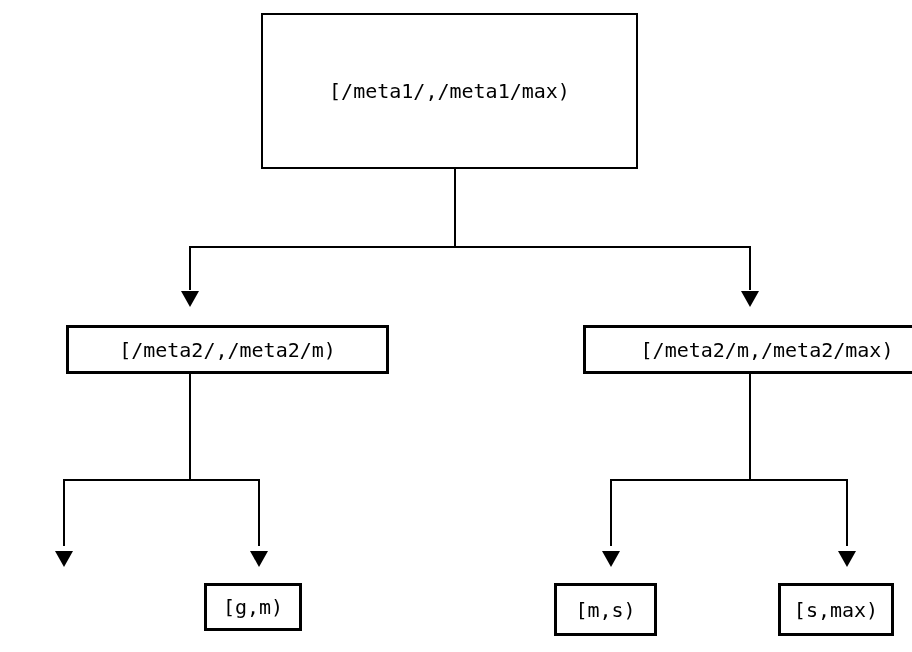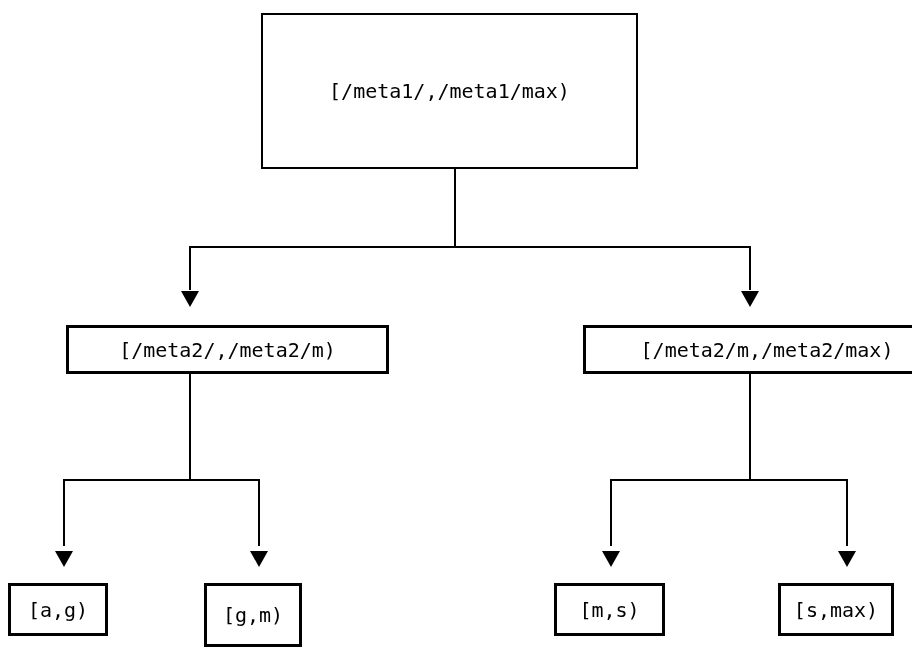--- a/index.html
+++ b/index.html
@@ -77,29 +77,26 @@
   </div>
 
   <div class="node" style="left:22px; top:325px; width:323px; height:49px;margin-left:44px;">
     <span>[/meta2/,/meta2/m)</span>
   </div>
 
   <div class="node" style="left:583px; top:325px; width:368px; height:49px;">
     <span>[/meta2/m,/meta2/max)</span>
   </div>
 
-  <div class="node" style="left:8px; top:583px; width:100px; height:53px;">
-    <span>[a,g)</span>
-  </div>
 
-  <div class="node" style="left:204px; top:583px; width:98px; height:64px;">
+  <div class="node" style="left:204px; top:583px; width:98px; height:48px;">
     <span>[g,m)</span>
   </div>
 
-  <div class="node" style="left:554px; top:583px; width:111px; height:53px;">
+  <div class="node" style="left:554px; top:583px; width:103px; height:53px;">
     <span>[m,s)</span>
   </div>
 
   <div class="node" style="left:778px; top:583px; width:116px; height:53px;">
     <span>[s,max)</span>
   </div>
 
 </div>
 
 </body></html>

